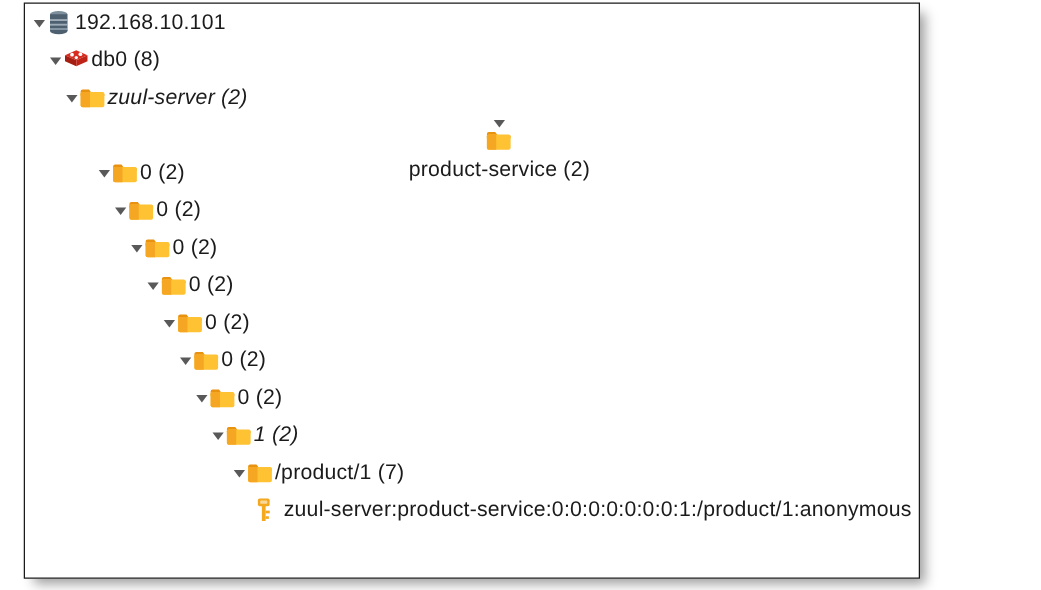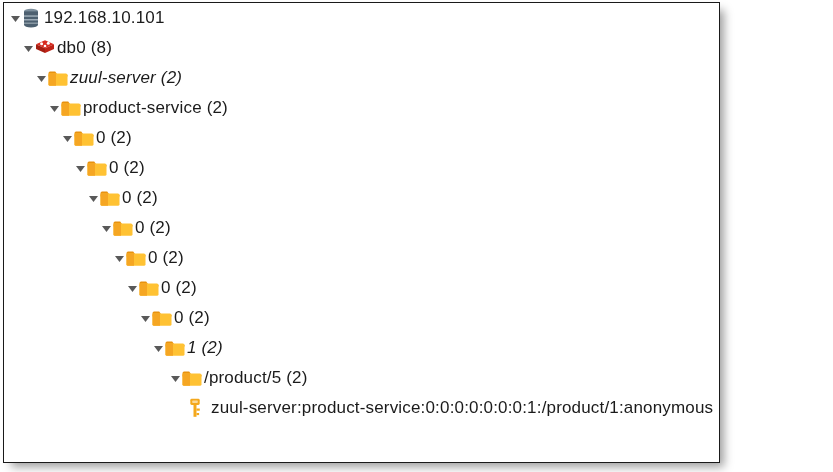--- a/index.html
+++ b/index.html
@@ -9,21 +9,21 @@
     padding: 0;
     width: 833px;
     height: 472px;
     background: #ffffff;
     font-family: "Liberation Sans", "DejaVu Sans", sans-serif;
     overflow: hidden;
   }
 
   #tree-panel {
     position: absolute;
-    left: 3px;
+    left: 19px;
     top: 2px;
     width: 717px;
     height: 461px;
     background: #ffffff;
     border: 1px solid #1a1a1a;
     box-shadow: 6px 6px 9px -2px rgba(0,0,0,0.38);
     overflow: hidden;
   }
 
   .tree-row {
@@ -69,21 +69,21 @@
     width: 26px;
     min-width: 26px;
     justify-content: center;
   }
   .key-row .node-label { padding-left: 3px; }
 
   
   .lvl0  { padding-left: 5px; }
   .lvl1  { padding-left: 18px; }
   .lvl2  { padding-left: 31px; font-style: italic; }
-  .lvl3  { padding-left: 44px; }
+  .lvl3  { padding-left: 44px; flex-direction: column; }
   .lvl4  { padding-left: 57px; }
   .lvl5  { padding-left: 70px; }
   .lvl6  { padding-left: 83px; }
   .lvl7  { padding-left: 96px; }
   .lvl8  { padding-left: 109px; }
   .lvl9  { padding-left: 122px; }
   .lvl10 { padding-left: 135px; }
   .lvl11 { padding-left: 148px; font-style: italic; }
   .lvl12 { padding-left: 165px; }
 </style>
@@ -284,21 +284,21 @@
             <path d="M1 3 L10 3 L5.5 9 Z" fill="#595959"></path>
           </svg>
         </span>
         <span class="node-icon">
           <svg width="20" height="17" viewBox="0 0 20 17" aria-hidden="true">
             <path d="M0.5 3.2 Q0.5 1.6 2.1 1.6 L7.2 1.6 L9.0 3.9 L17.9 3.9 Q19.5 3.9 19.5 5.5 L19.5 6.6 L0.5 6.6 Z" fill="#e8920f"></path>
             <path d="M0.5 5.0 Q0.5 3.6 2.1 3.6 L17.9 3.6 Q19.5 3.6 19.5 5.2 L19.5 14.2 Q19.5 15.8 17.9 15.8 L2.1 15.8 Q0.5 15.8 0.5 14.2 Z" fill="#ffc233"></path>
             <path d="M0.5 5.0 Q0.5 3.6 2.1 3.6 L8.0 3.6 L8.0 15.8 L2.1 15.8 Q0.5 15.8 0.5 14.2 Z" fill="#f5a623"></path>
           </svg>
         </span>
-        <span class="node-label">/product/5 (2)</span>
+        <span class="node-label">/product/1 (7)</span>
       </div>
       <div class="tree-row lvl12 key-row">
         <span class="twisty spacer"></span>
         <span class="node-icon">
           <svg width="14" height="20" viewBox="0 0 14 20" aria-hidden="true">
             <rect x="2.3" y="0.8" width="9.4" height="6.2" rx="1.4" fill="#f4a81d"></rect>
             <rect x="4.2" y="2.4" width="5.6" height="2.6" rx="0.7" fill="#ffffff" opacity="0.55"></rect>
             <rect x="5.5" y="6.6" width="3.0" height="12.2" fill="#f4a81d"></rect>
             <rect x="8.5" y="10.5" width="3.3" height="2.2" fill="#f4a81d"></rect>
             <rect x="8.5" y="15.0" width="2.6" height="2.1" fill="#f4a81d"></rect>

